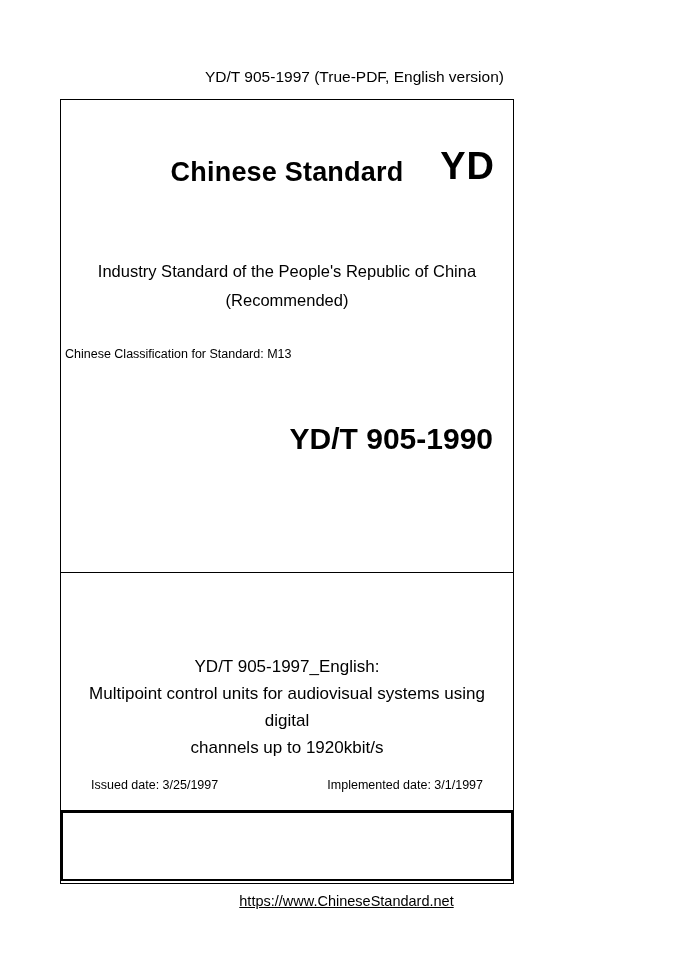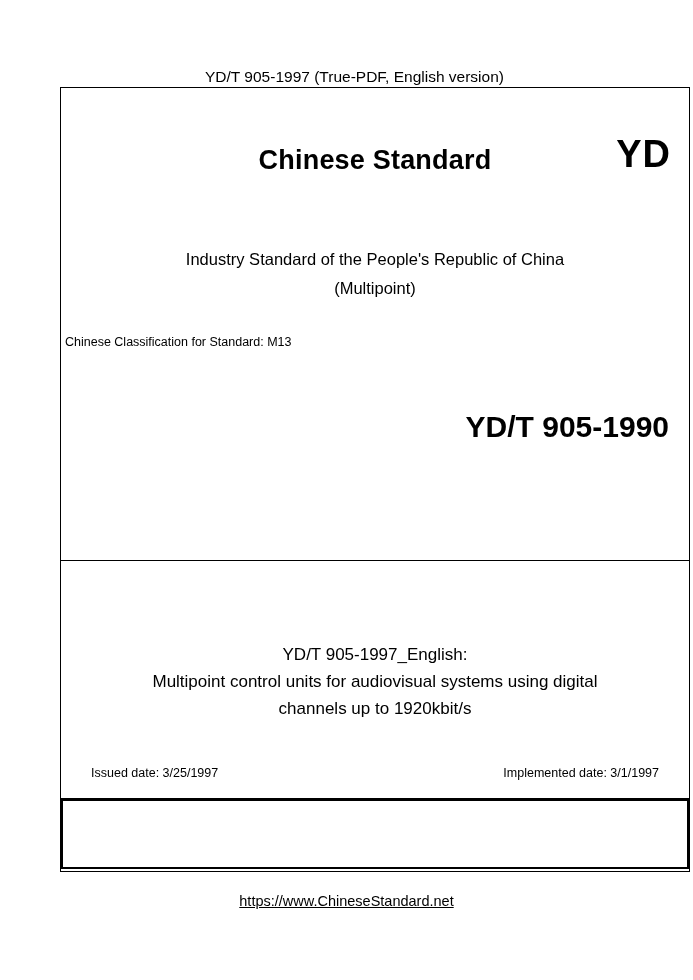--- a/index.html
+++ b/index.html
@@ -25,22 +25,22 @@
     top: 68px;
     left: 8px;
     width: 693px;
     text-align: center;
     font-size: 15.5px;
     color: #000;
   }
   .doc-frame {
     position: absolute;
     left: 60px;
-    top: 87px;
-    width: 630px;
+    top: 99px;
+    width: 454px;
     height: 785px;
     border: 1.5px solid #000;
     box-sizing: border-box;
   }
   
   .upper {
     position: relative;
     height: 473px;
     border-bottom: 1.5px solid #000;
     box-sizing: border-box;
@@ -157,21 +157,21 @@
 
   <div class="top-caption">YD/T 905-1997 (True-PDF, English version)</div>
 
   <div class="doc-frame">
 
     <div class="upper">
       <div class="std-title">Chinese Standard</div>
       <div class="yd-logo">YD</div>
       <div class="industry-line">
         <div>Industry Standard of the People's Republic of China</div>
-        <div>(Multipoint)</div>
+        <div>(Recommended)</div>
       </div>
       <div class="classification">Chinese Classification for Standard: M13</div>
       <div class="std-number">YD/T 905-1990</div>
     </div>
 
     <div class="lower">
       <div class="eng-title">
         <div>YD/T 905-1997_English:</div>
         <div>Multipoint control units for audiovisual systems using digital</div>
         <div>channels up to 1920kbit/s</div>

